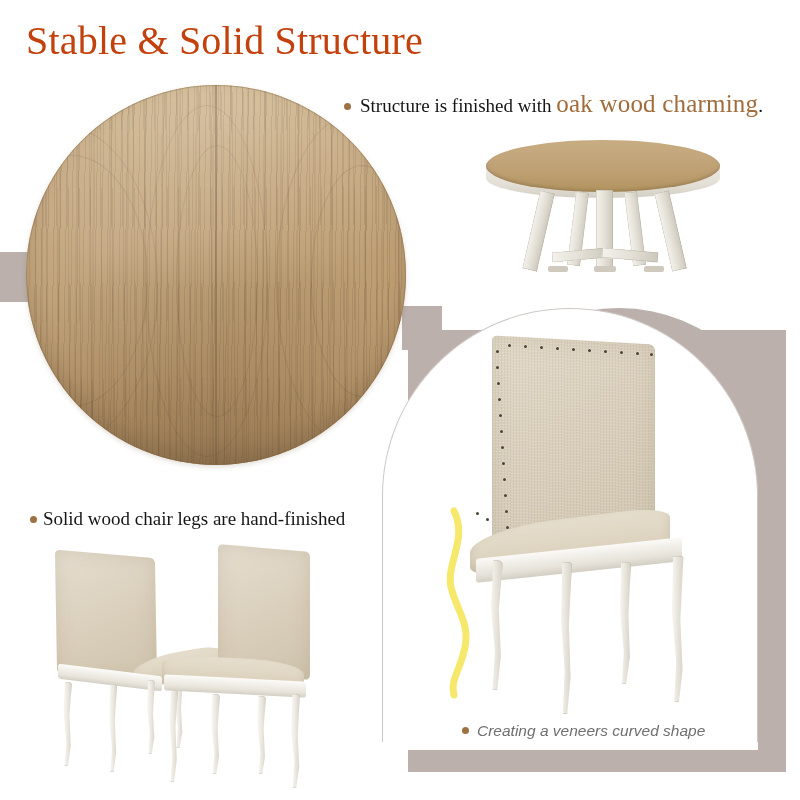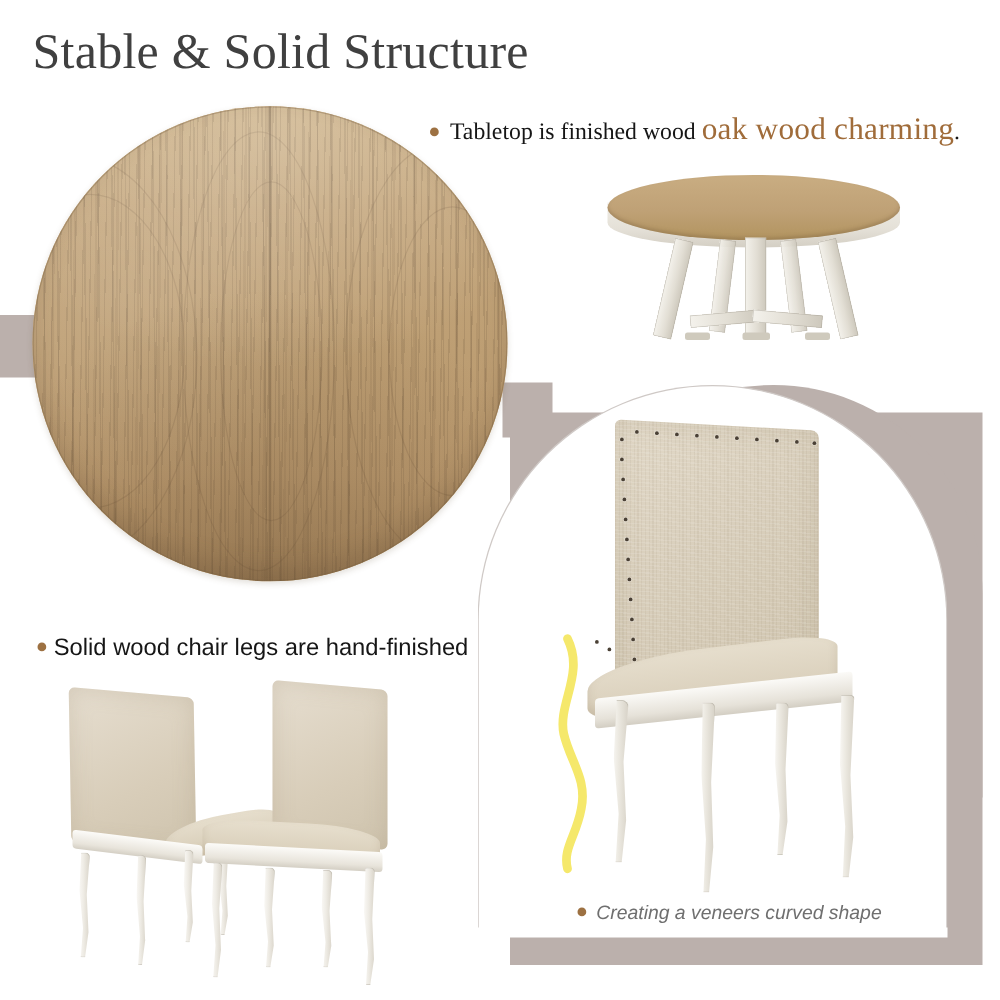--- a/index.html
+++ b/index.html
@@ -16,21 +16,21 @@
     overflow:hidden;
   }
 
   
   .title{
     position:absolute;
     left:26px; top:18px;
     font-family:"Liberation Serif", serif;
     font-size:40px;
     line-height:46px;
-    color:#404040;
+    color:#c2410c;
     letter-spacing:0.2px;
     white-space:nowrap;
   }
 
   
   .bar-left{
     position:absolute;
     left:-6px; top:252px;
     width:72px; height:50px;
     background:#bbb0ac;
@@ -110,21 +110,21 @@
     white-space:nowrap;
   }
   .b1 .hl{
     color:#a06c3a;
     font-size:25px;
     letter-spacing:.2px;
   }
   .b2{
     position:absolute;
     left:30px; top:508px;
-    font-family:Liberation Sans, sans-serif;
+    font-family:Liberation Serif, serif;
     font-size:19px;
     color:#161616;
     white-space:nowrap;
   }
   .b2 .bullet-dot{margin-right:6px;}
 
   
   .dtable{ position:absolute; left:478px; top:140px; width:250px; height:145px; }
   .dt-top{
     position:absolute; left:8px; top:0px; width:234px; height:52px;
@@ -295,21 +295,21 @@
     <div class="cath" style="left:120px;top:20px;width:120px;height:350px;"></div>
     <div class="cath" style="left:150px;top:60px;width:80px;height:270px;"></div>
     <div class="cath" style="left:250px;top:30px;width:150px;height:330px;"></div>
     <div class="cath" style="left:285px;top:80px;width:100px;height:230px;"></div>
     <div class="seam"></div>
     <div class="shade"></div>
     <div class="rim"></div>
   </div>
 
   <div class="b1">
-    <span class="bullet-dot"></span><span>Tabletop is finished wood</span><span>&nbsp;</span><span class="hl">oak wood charming</span><span>.</span>
+    <span class="bullet-dot"></span><span>Structure is finished with</span><span>&nbsp;</span><span class="hl">oak wood charming</span><span>.</span>
   </div>
 
   <div class="dtable">
     <div class="dt-edge"></div>
     <div class="dt-apron"></div>
     <div class="dt-top"></div>
     <div class="leg dt-l3"></div>
     <div class="leg dt-l4"></div>
     <div class="leg dt-l1"></div>
     <div class="leg dt-l2"></div>

